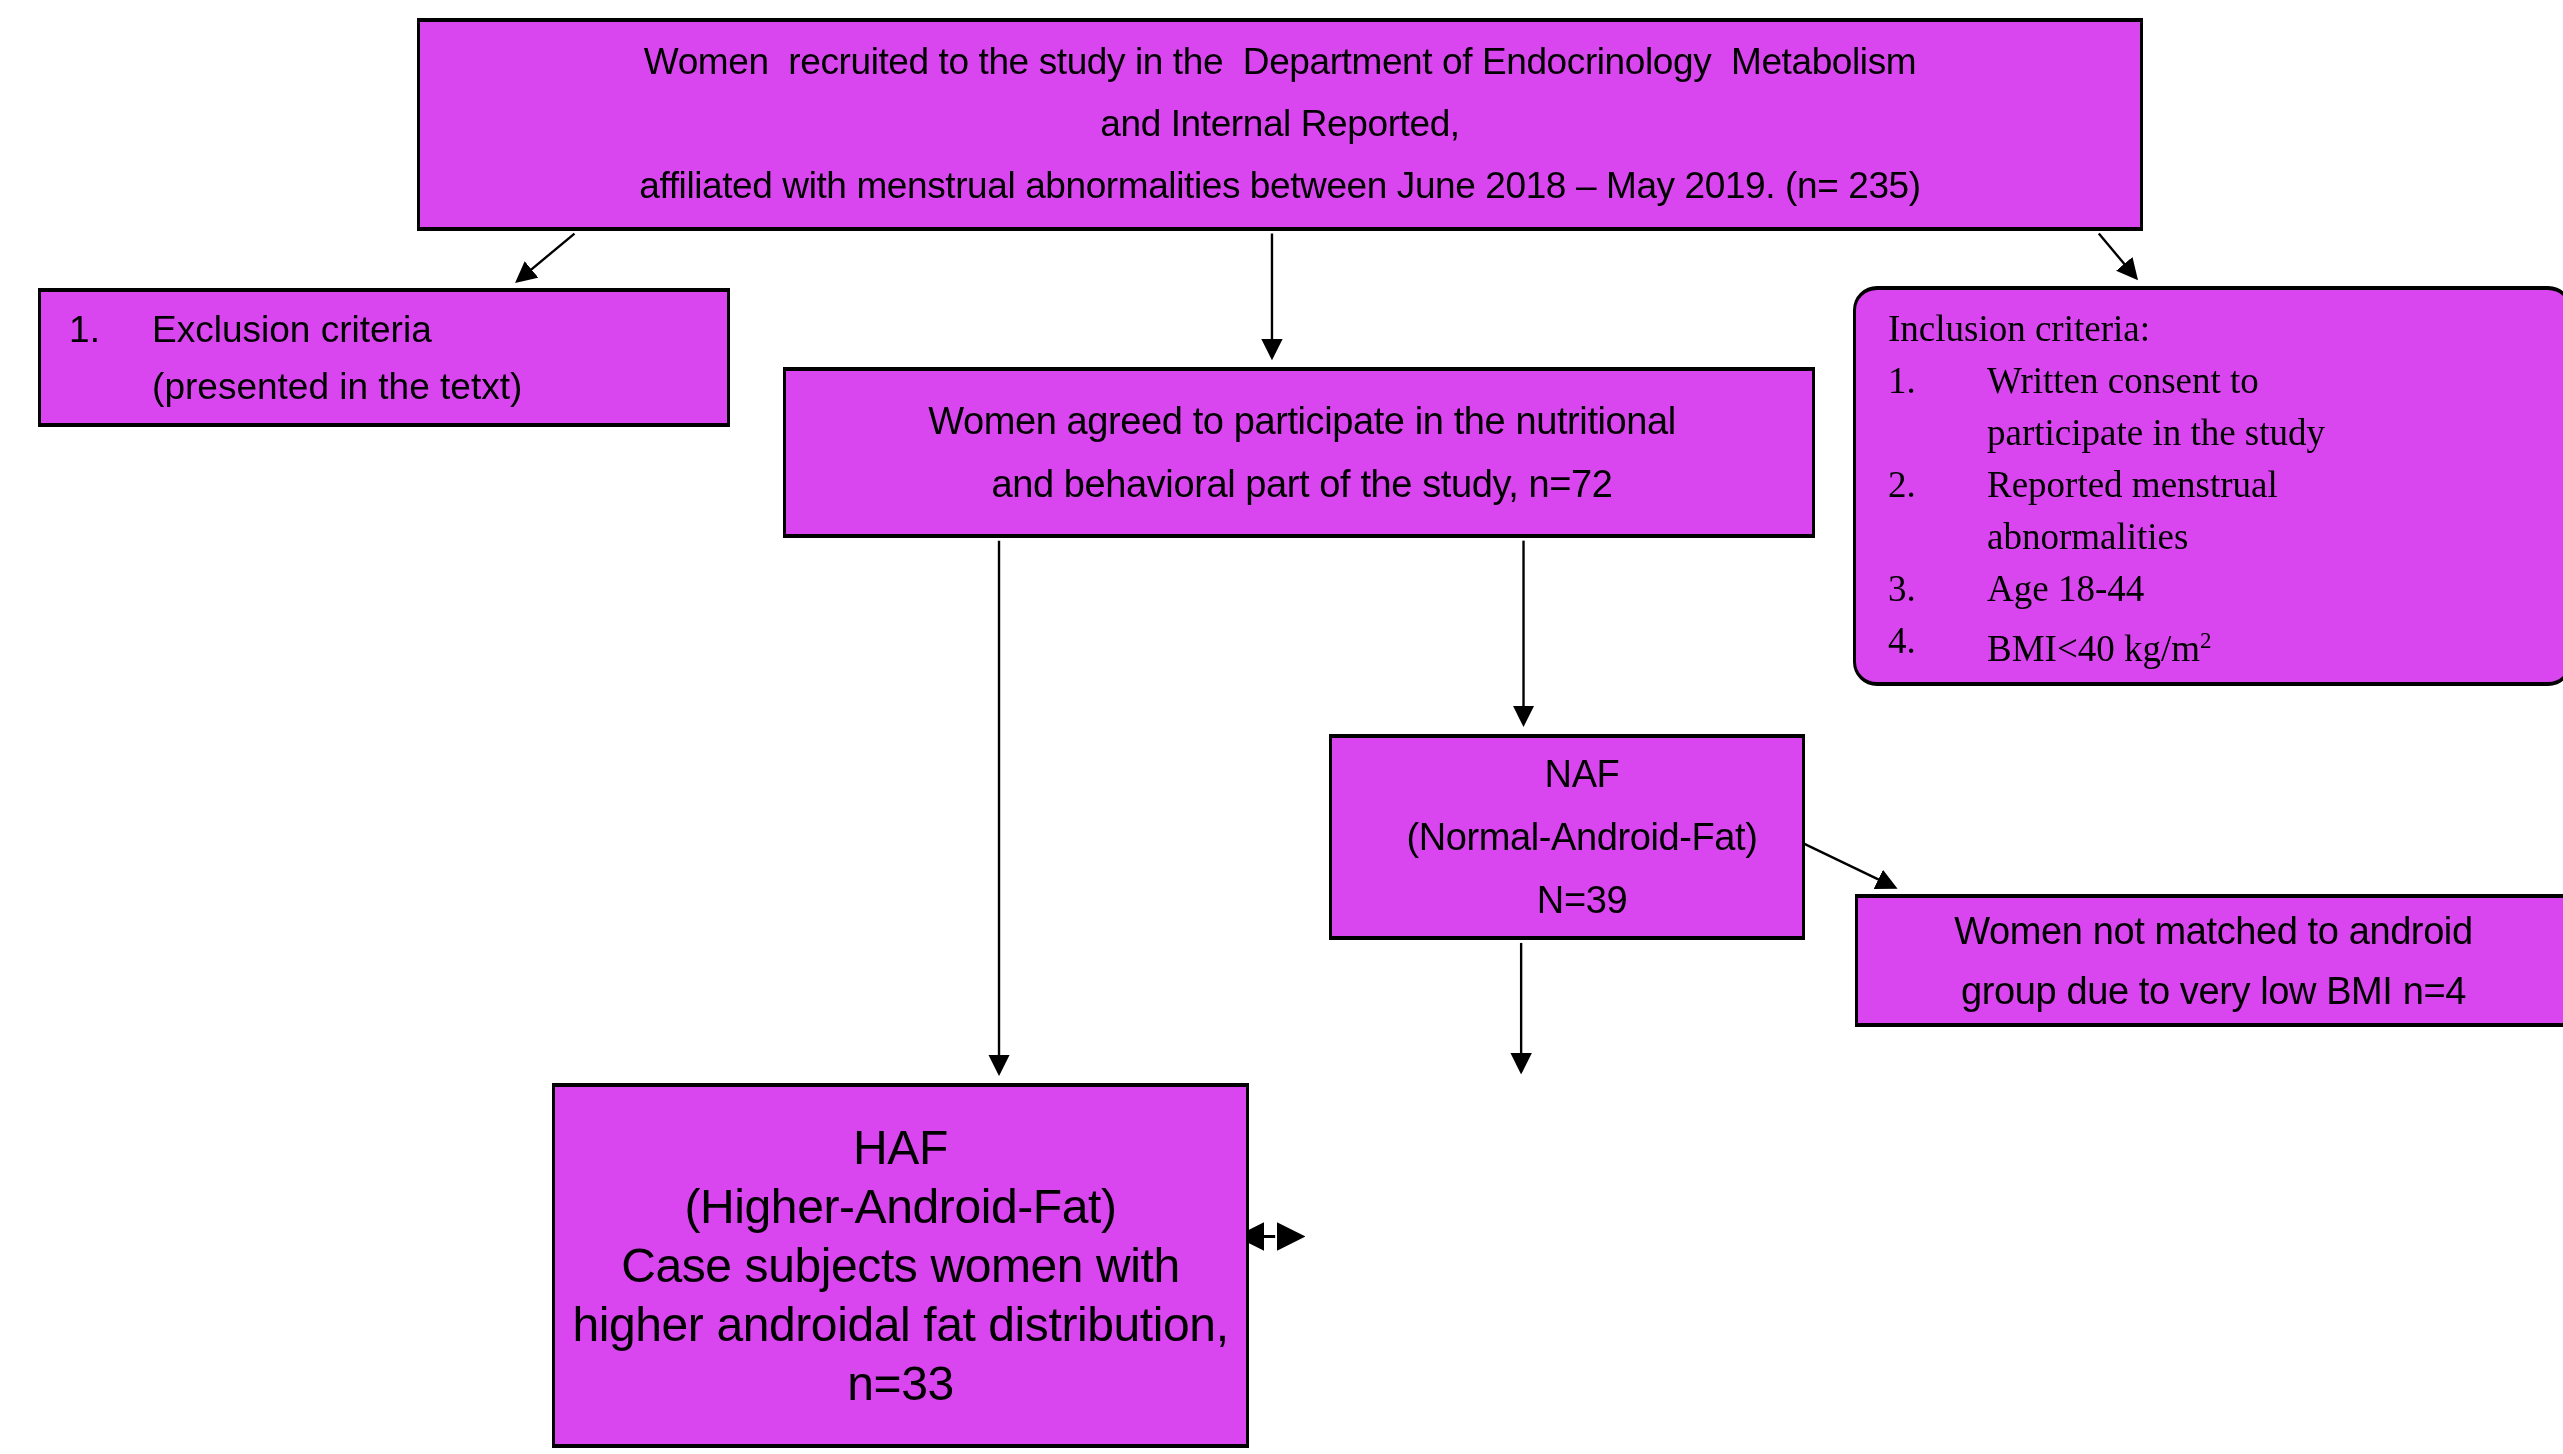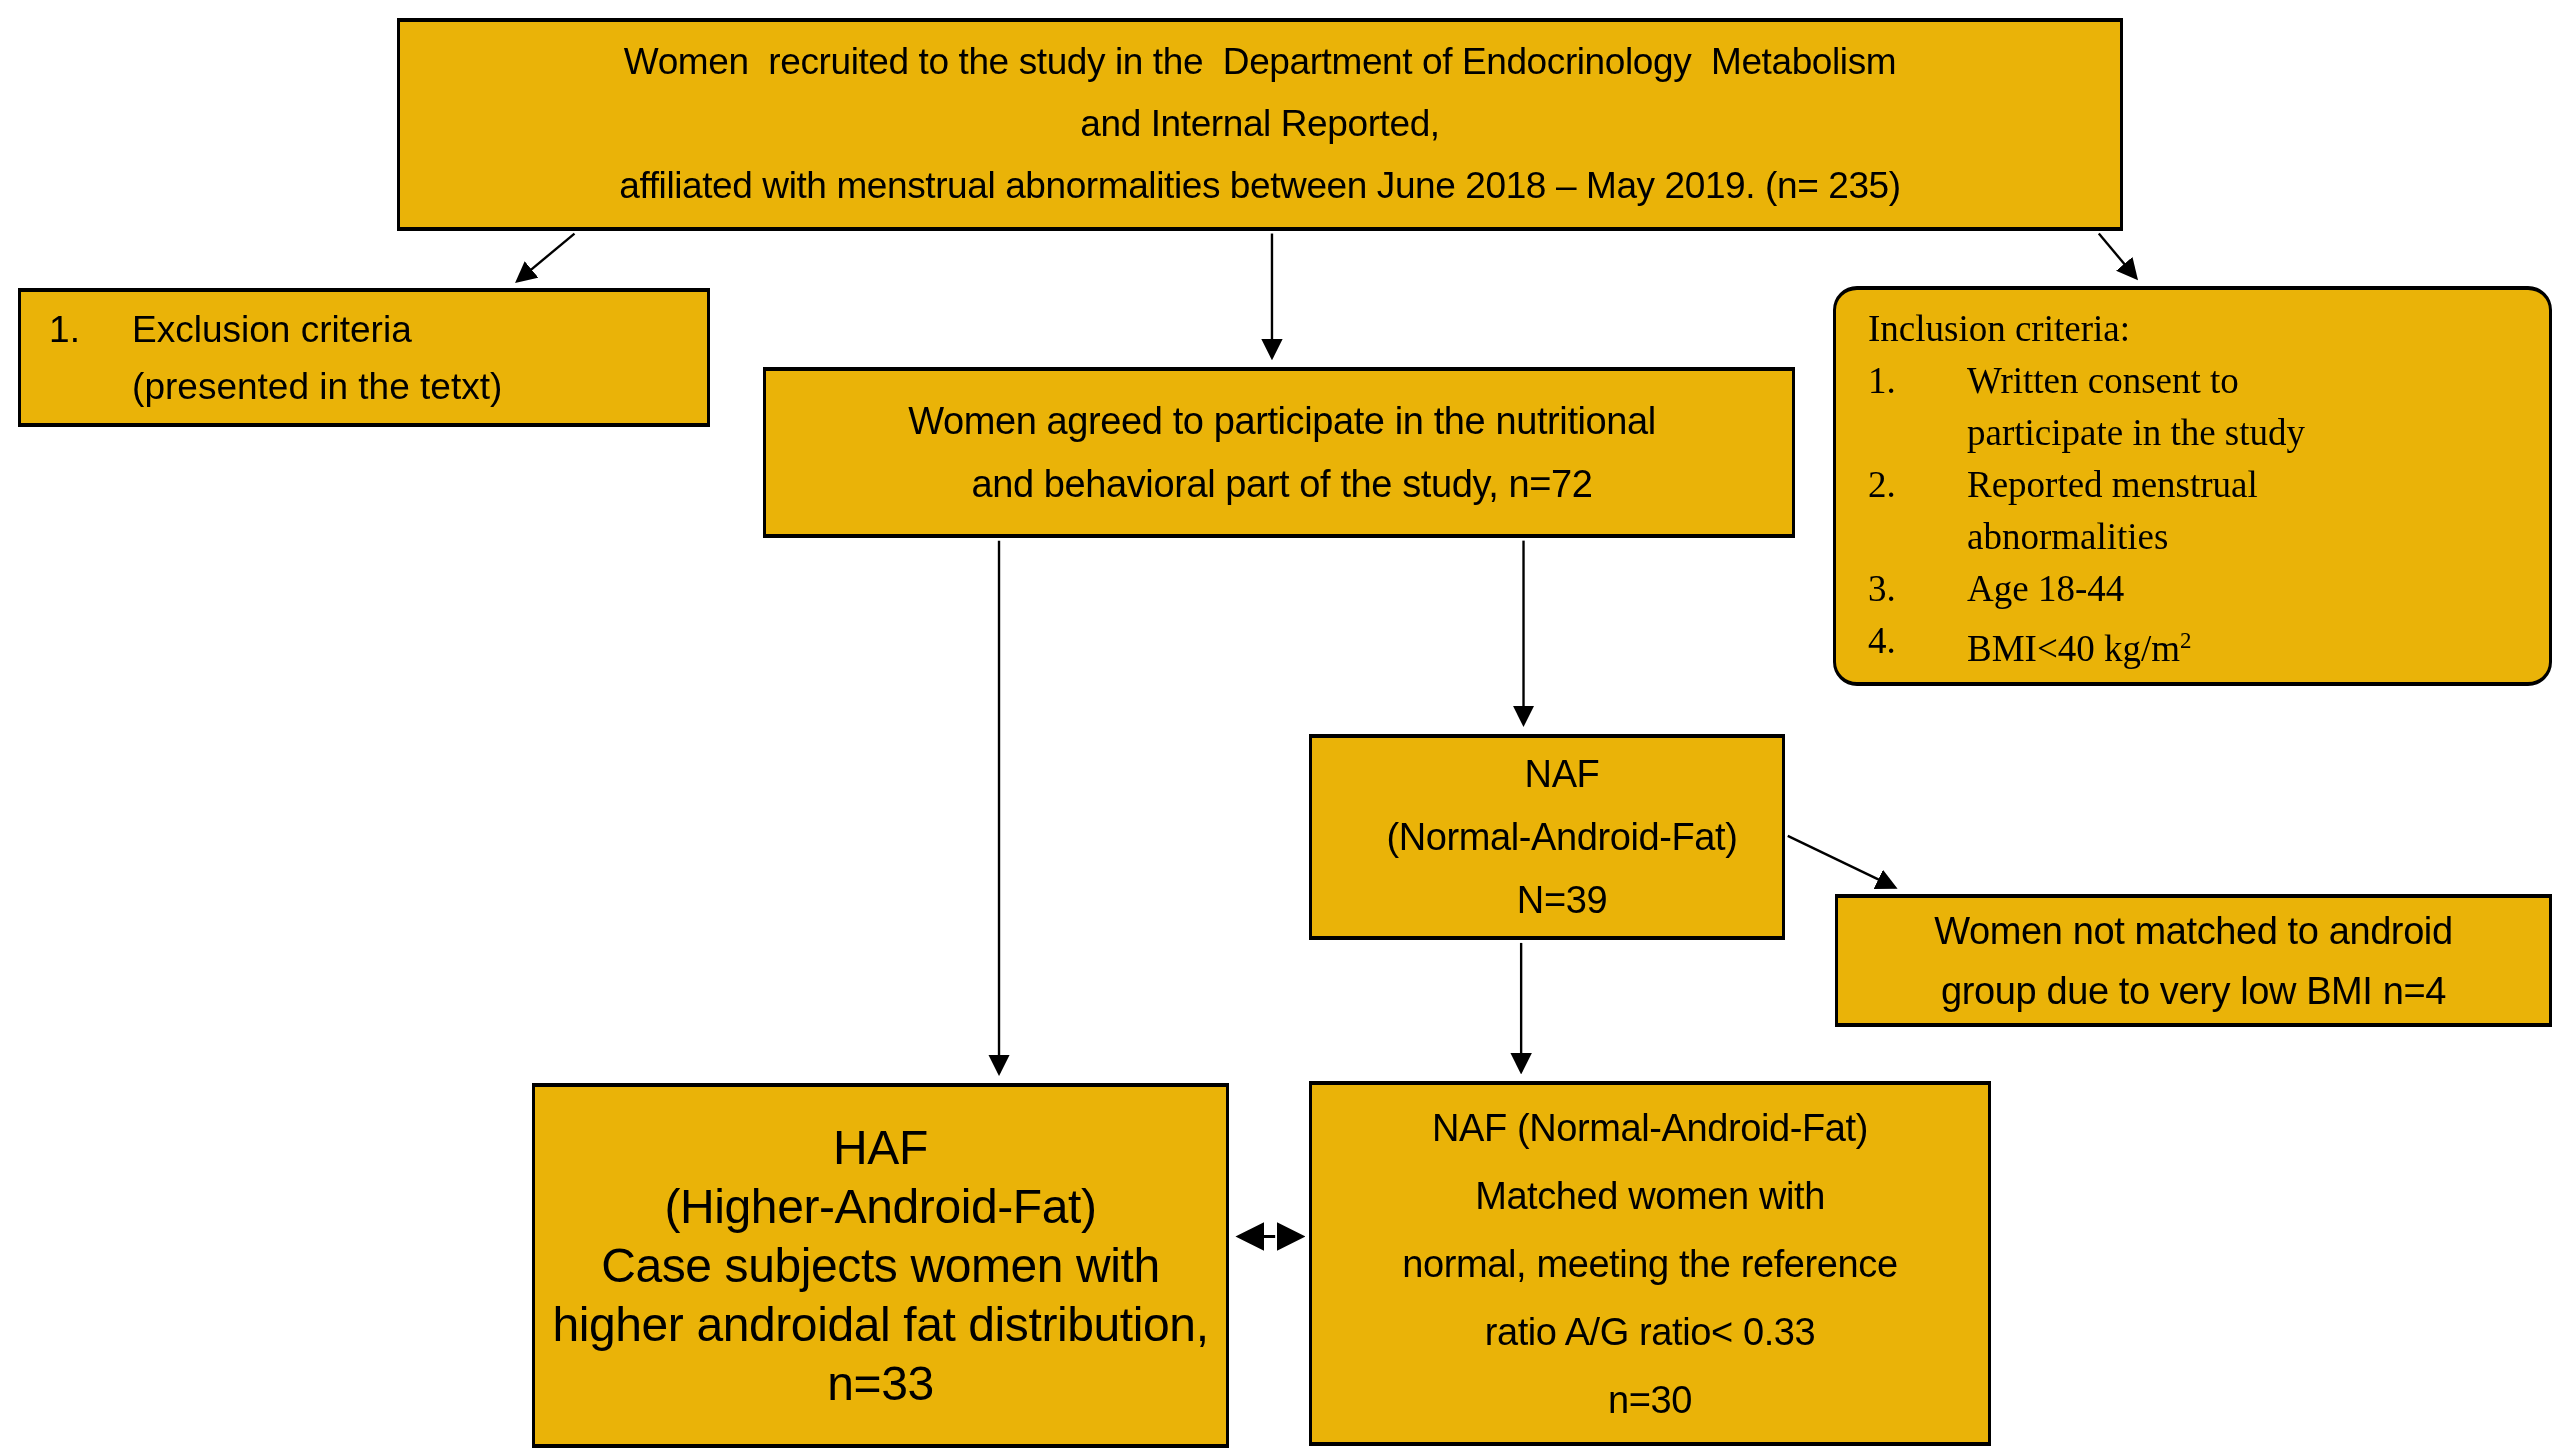--- a/index.html
+++ b/index.html
@@ -12,25 +12,26 @@
     color:#000;
     overflow:hidden;
   }
   #arrow-layer{
     position:absolute;left:0;top:0;width:2563px;height:1455px;
     pointer-events:none;
   }
   .box{
     position:absolute;
     box-sizing:border-box;
-    background:#eab308;
+    background:#d946ef;
     border:3.2px solid #000;
     border-top-width:4.8px;
     border-bottom-width:4.8px;
     color:#000;
+    margin-left:20px;
   }
   .vcenter{
     display:flex;
     flex-direction:column;
     justify-content:center;
   }
   .tcenter{text-align:center;}
   .line{white-space:pre-wrap;}
 
   
@@ -143,22 +144,15 @@
   </div>
 
   <div id="box-haf" class="box vcenter tcenter">
     <div class="line">HAF</div>
     <div class="line">(Higher-Android-Fat)</div>
     <div class="line">Case subjects women with</div>
     <div class="line">higher androidal fat distribution,</div>
     <div class="line">n=33</div>
   </div>
 
-  <div id="box-naf-matched" class="box vcenter tcenter">
-    <div class="line">NAF (Normal-Android-Fat)</div>
-    <div class="line">Matched women with</div>
-    <div class="line">normal, meeting the reference</div>
-    <div class="line">ratio A/G ratio&lt; 0.33</div>
-    <div class="line">n=30</div>
-  </div>
 
 </div>
 
 
 </body></html>

